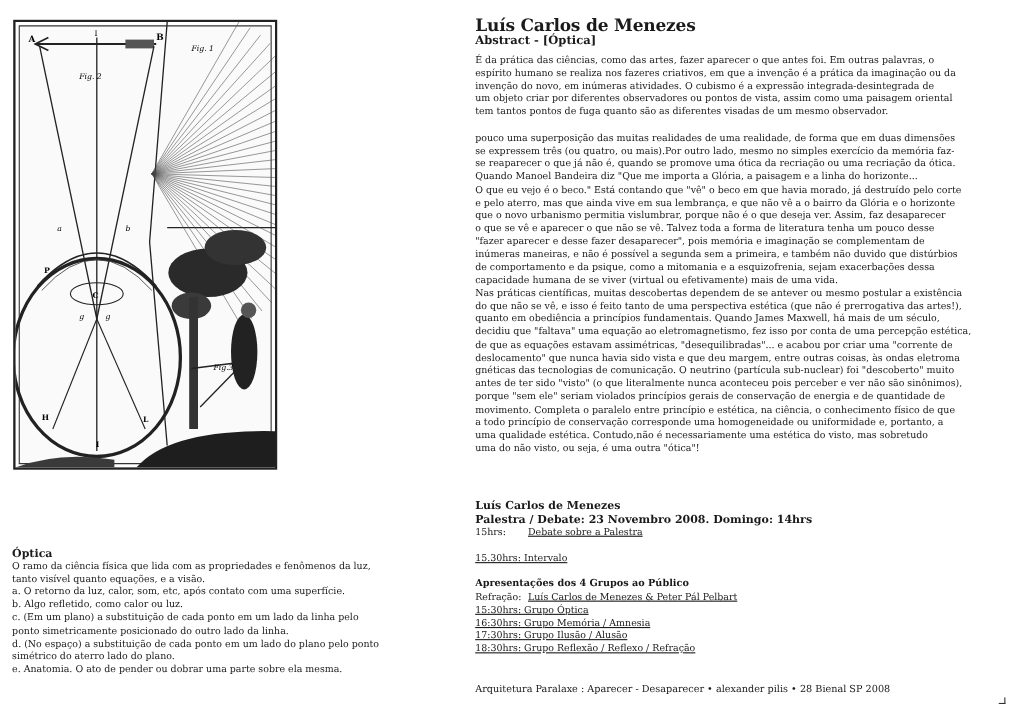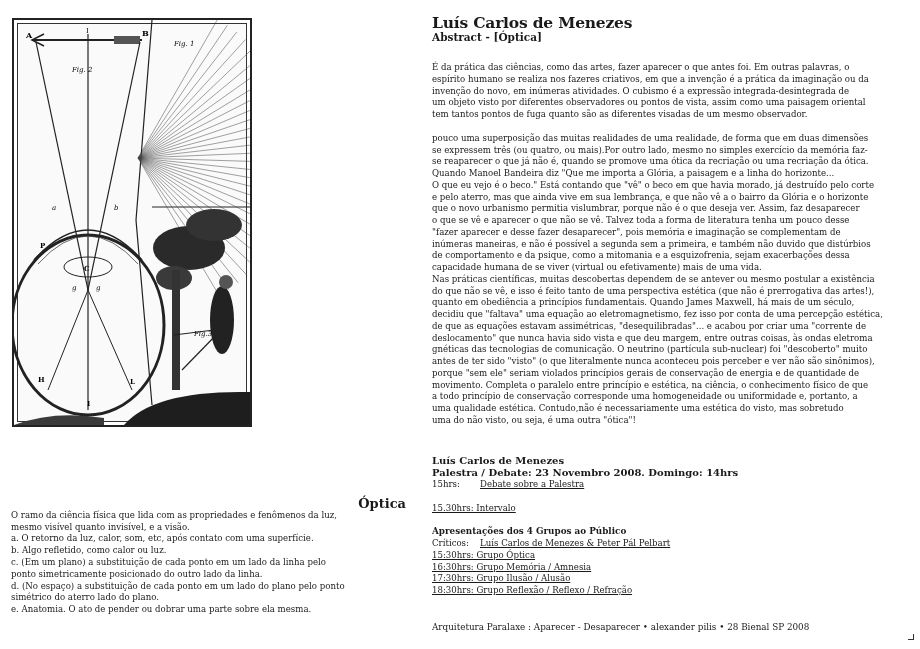--- a/index.html
+++ b/index.html
@@ -3,24 +3,24 @@
 <meta charset="utf-8">
 <style>
   html, body { margin: 0; padding: 0; background: #ffffff; }
   body { width: 920px; height: 649px; position: relative; overflow: hidden;
          font-family: "DejaVu Serif", "Liberation Serif", serif; color: #1a1a1a; }
   .plate { position: absolute; left: 12px; top: 18px; width: 236px; height: 405px;
            border: 2px solid #222; box-shadow: inset 0 0 0 3px #fff, inset 0 0 0 4px #333; background: #fafafa; }
   .plate svg { position: absolute; left: 0; top: 0; }
   .left-def { position: absolute; left: 11px; top: 498px; width: 395px;
               font-size: 8.6px; line-height: 11.8px; }
-  .left-def .h { font-weight: bold; font-size: 13px; text-align: right; }
+  .left-def .h { font-weight: bold; font-size: 10px; }
   .right { position: absolute; left: 432px; top: 14px; width: 480px; }
   .title { font-weight: bold; font-size: 15.5px; line-height: 17px; letter-spacing: -0.2px; }
-  .subtitle { font-weight: bold; font-size: 10.5px; line-height: 12px; margin-bottom: 19px; }
+  .subtitle { font-weight: bold; font-size: 10.5px; line-height: 12px; margin-bottom: 7px; }
   .body { font-size: 8.6px; line-height: 11.75px; white-space: nowrap; }
   .para-gap { height: 12px; }
   .event { position: absolute; left: 432px; top: 455px; width: 480px; }
   .event .b { font-weight: bold; font-size: 10px; line-height: 12px; }
   .event .s { font-size: 8.6px; line-height: 11.7px; text-decoration: underline; }
   .event .tab { display: inline-block; width: 48px; }
   .event .gap { height: 12px; }
   .event .hs { font-weight: bold; font-size: 8.8px; line-height: 11.7px; }
   .footer { position: absolute; left: 432px; top: 622px; font-size: 8.8px; white-space: nowrap; }
   .corner { position: absolute; right: 6px; bottom: 9px; width: 5px; height: 5px;
@@ -109,39 +109,39 @@
     <text x="24" y="362" font-size="7" font-weight="bold">H</text>
     <text x="116" y="364" font-size="7" font-weight="bold">L</text>
     <text x="73" y="386" font-size="7" font-weight="bold">I</text>
   </svg>
 </div>
 
 <div class="left-def">
   <div class="h">Óptica</div>
   <div id="def-lines">
       <div>O ramo da ciência física que lida com as propriedades e fenômenos da luz,</div>
-      <div>mesmo visível quanto invisível, e a visão.</div>
+      <div>tanto visível quanto equações, e a visão.</div>
       <div>a. O retorno da luz, calor, som, etc, após contato com uma superfície.</div>
       <div>b. Algo refletido, como calor ou luz.</div>
       <div>c. (Em um plano) a substituição de cada ponto em um lado da linha pelo</div>
       <div>ponto simetricamente posicionado do outro lado da linha.</div>
       <div>d. (No espaço) a substituição de cada ponto em um lado do plano pelo ponto</div>
       <div>simétrico do aterro lado do plano.</div>
       <div>e. Anatomia. O ato de pender ou dobrar uma parte sobre ela mesma.</div>
     </div>
 </div>
 
 <div class="right">
   <div class="title">Luís Carlos de Menezes</div>
   <div class="subtitle">Abstract - [Óptica]</div>
   <div class="body" id="p1">
       <div>É da prática das ciências, como das artes, fazer aparecer o que antes foi.  Em outras palavras, o</div>
       <div>espírito humano se realiza nos fazeres criativos, em que a invenção é a prática da imaginação ou da</div>
       <div>invenção do novo, em inúmeras atividades.  O cubismo é a expressão integrada-desintegrada de</div>
-      <div>um objeto visto por diferentes observadores ou pontos de vista, assim como uma paisagem oriental</div>
+      <div>um objeto criar por diferentes observadores ou pontos de vista, assim como uma paisagem oriental</div>
       <div>tem tantos pontos de fuga quanto são as diferentes visadas de um mesmo  observador.</div>
     </div>
   <div class="para-gap"></div>
   <div class="body" id="p2">
       <div>pouco uma superposição das muitas realidades de uma realidade, de forma que em duas dimensões</div>
       <div>se expressem três (ou quatro, ou mais).Por outro lado, mesmo no simples exercício da memória faz-</div>
       <div>se reaparecer o que já não é, quando se promove uma ótica da recriação ou uma recriação da ótica.</div>
       <div>Quando Manoel Bandeira diz "Que me importa a Glória, a paisagem e a linha do horizonte...</div>
       <div>O que eu vejo é o beco."  Está contando que "vê" o beco em que havia morado, já destruído pelo corte</div>
       <div>e pelo aterro, mas que ainda vive em sua lembrança, e que não vê a o bairro da Glória e o horizonte</div>
@@ -171,21 +171,21 @@
   <div class="b">Luís Carlos de Menezes</div>
   <div class="b">Palestra / Debate: 23 Novembro 2008. Domingo:  14hrs</div>
   <div class="s">
     <span class="tab">15hrs:</span><span>Debate sobre a Palestra</span>
   </div>
   <div class="gap"></div>
   <div class="s">15.30hrs: Intervalo</div>
   <div class="gap"></div>
   <div class="hs">Apresentações dos 4 Grupos ao Público</div>
   <div class="s">
-    <span class="tab">Críticos:</span><span>Luís Carlos de Menezes &amp; Peter Pál Pelbart</span>
+    <span class="tab">Refração:</span><span>Luís Carlos de Menezes &amp; Peter Pál Pelbart</span>
   </div>
   <div id="groups">
       <div class="s">15:30hrs: Grupo Óptica</div>
       <div class="s">16:30hrs: Grupo Memória / Amnesia</div>
       <div class="s">17:30hrs:  Grupo Ilusão / Alusão</div>
       <div class="s">18:30hrs: Grupo Reflexão / Reflexo / Refração</div>
     </div>
 </div>
 
 <div class="footer">Arquitetura Paralaxe : Aparecer - Desaparecer  •  alexander pilis  •  28 Bienal SP 2008</div>

